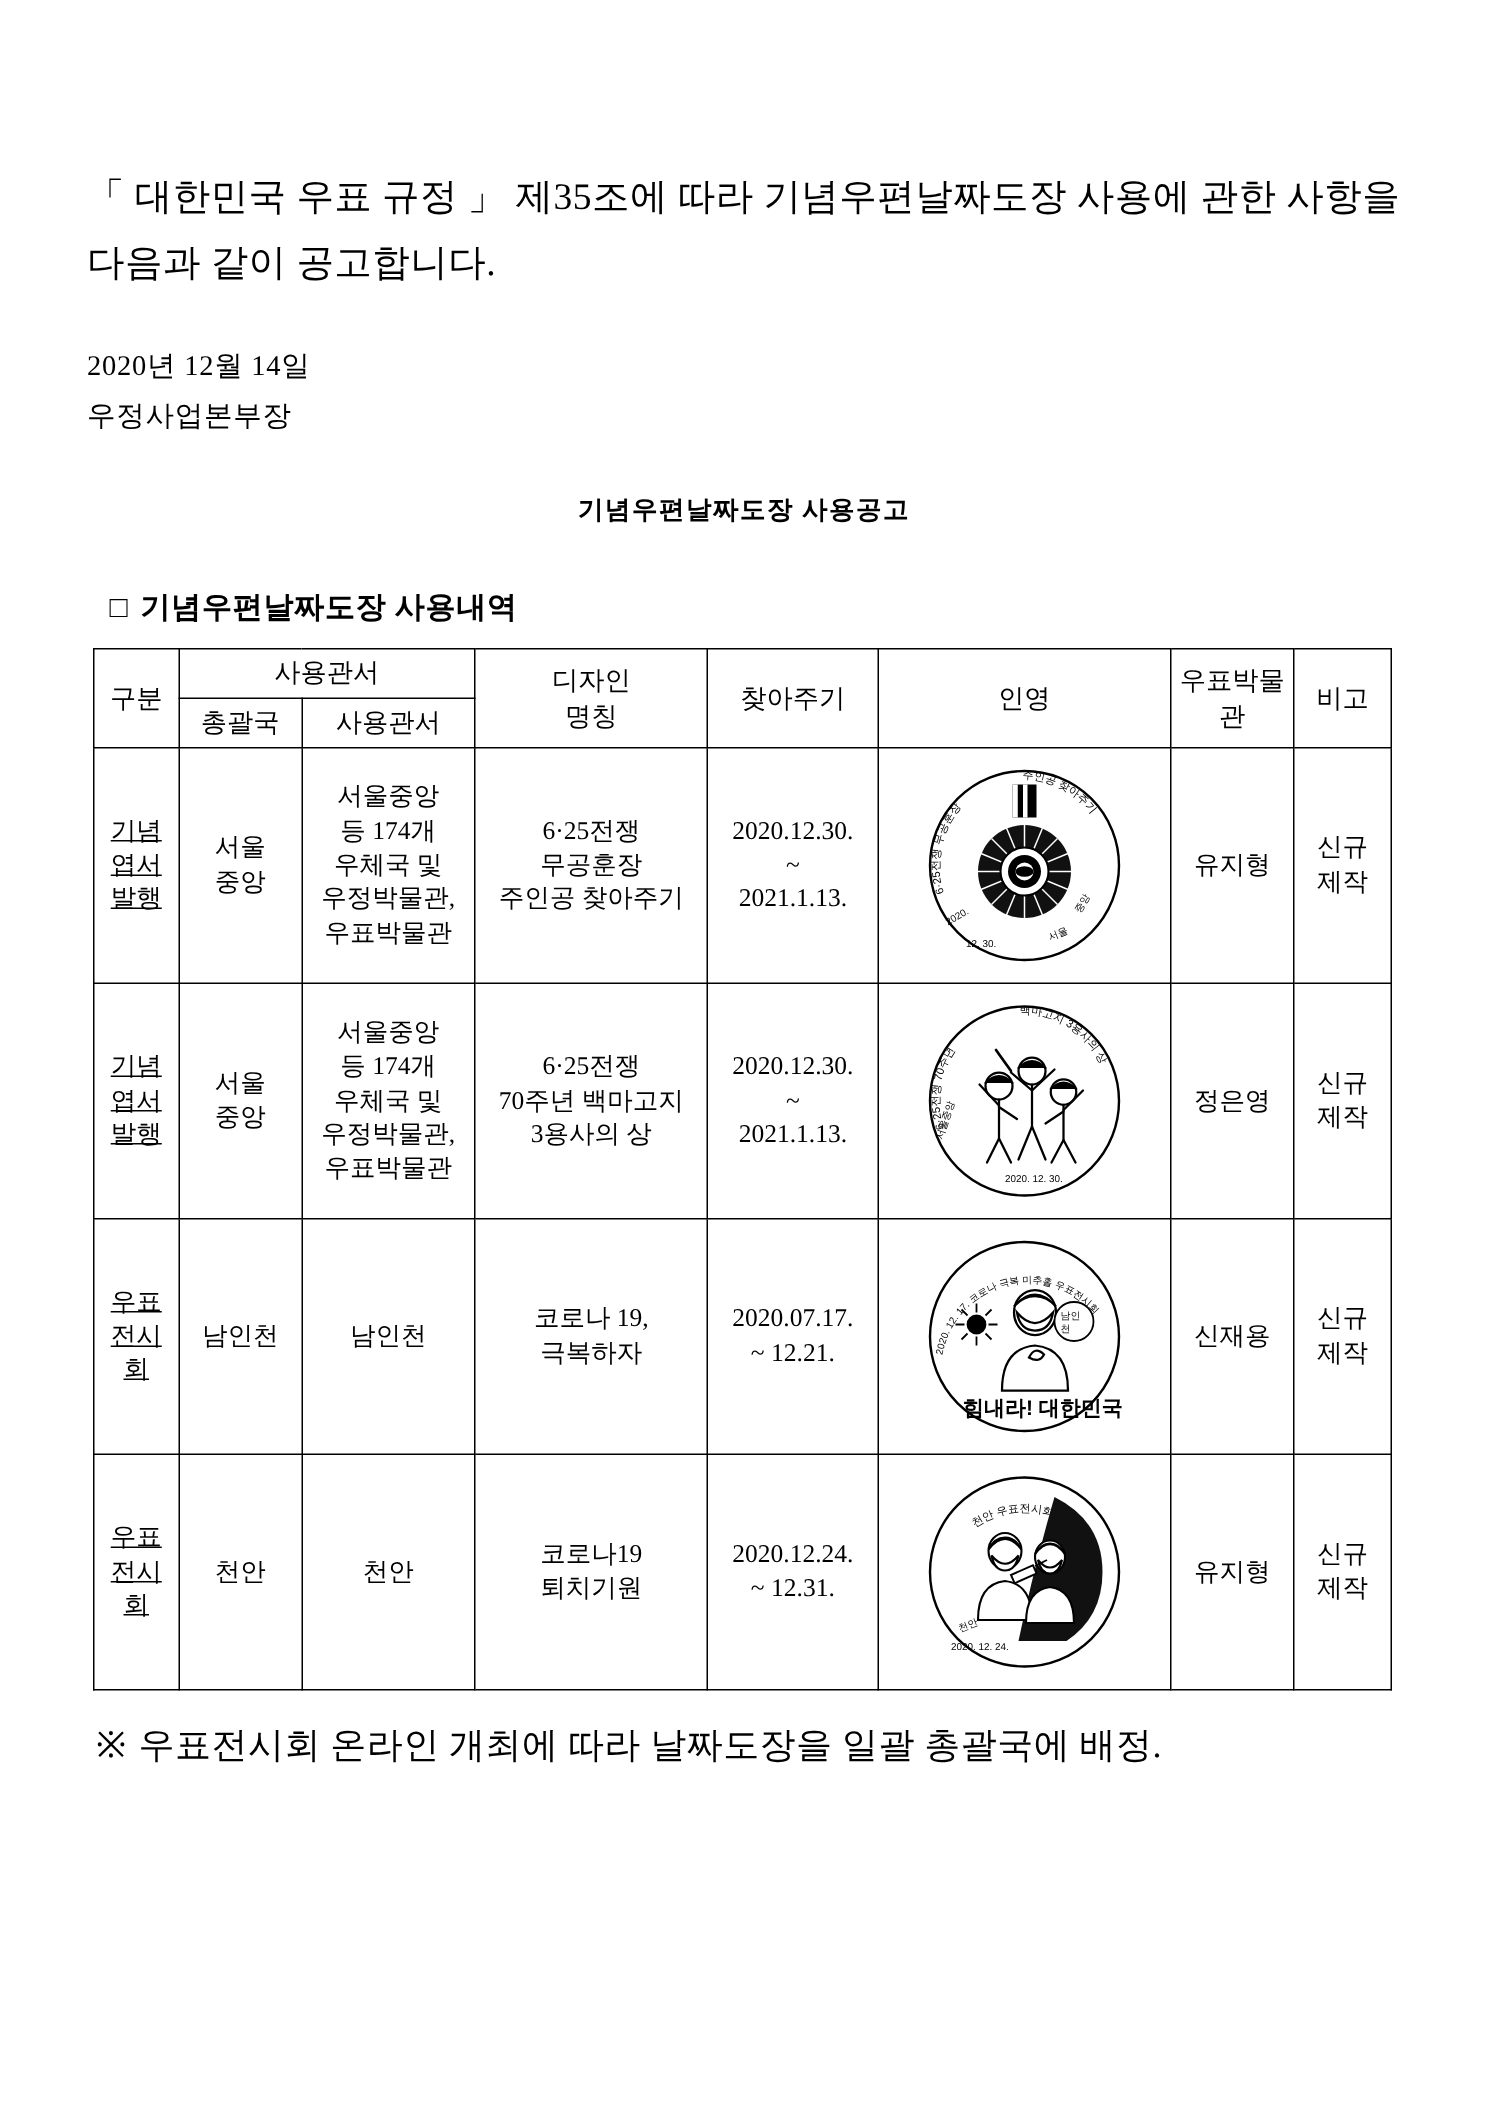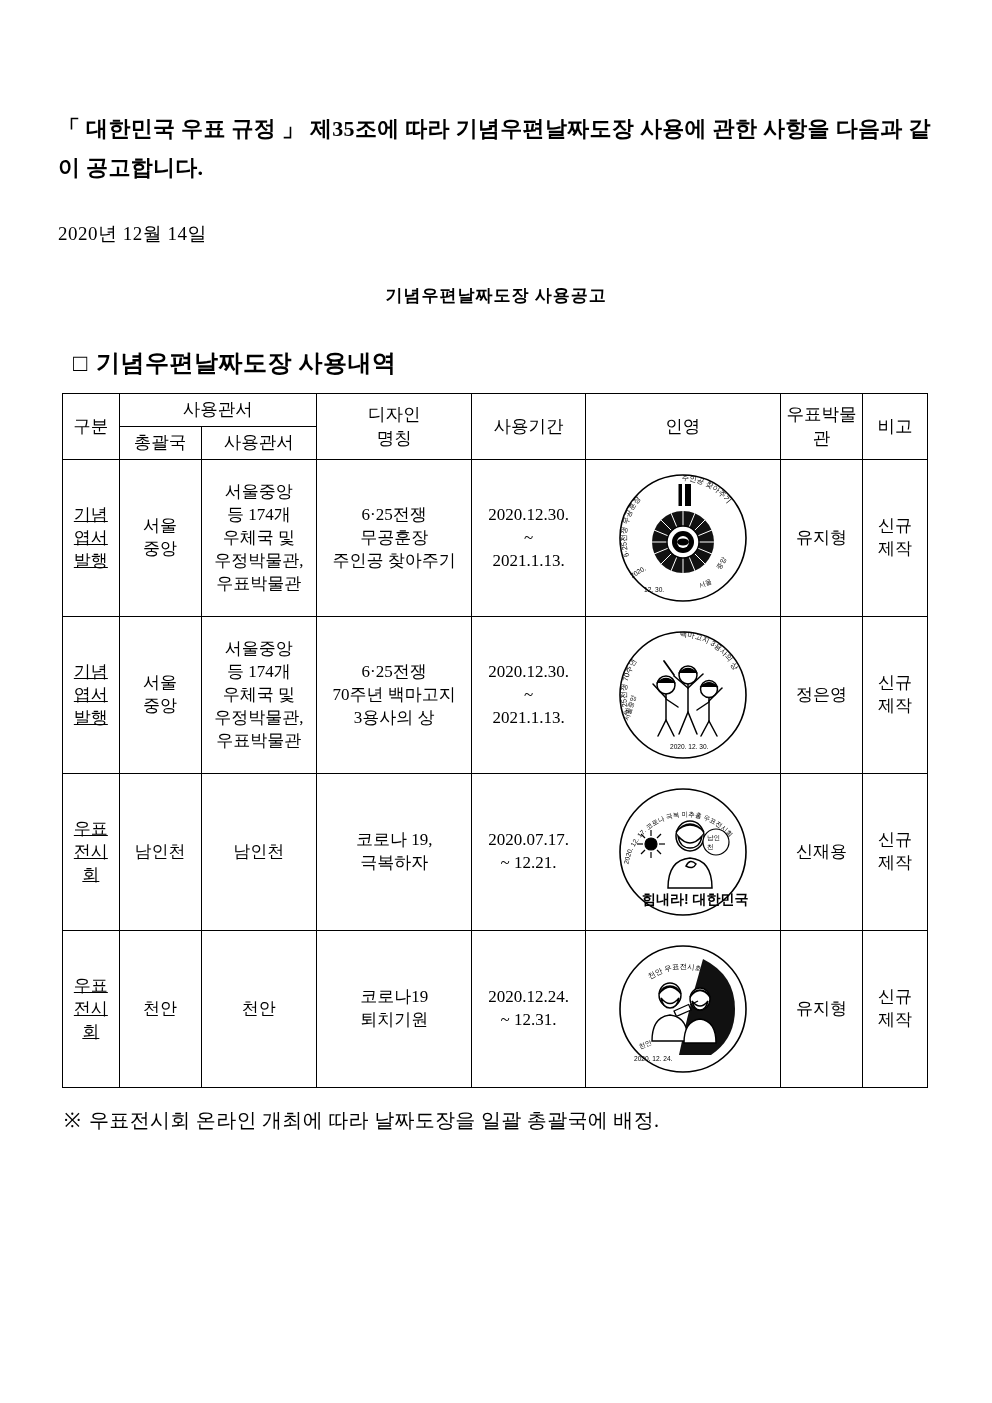--- a/index.html
+++ b/index.html
@@ -21,44 +21,43 @@
     height: 1403px;
     box-sizing: border-box;
     padding: 110px 58px 0 58px;
   }
   .notice-number {
     font-size: 19px;
     letter-spacing: 0.5px;
     margin: 0 0 28px 0;
   }
   .intro {
-    font-size: 22px;
+    font-size: 25px;
     line-height: 1.75;
     letter-spacing: 0.3px;
     margin: 0 0 30px 0;
     width: 880px;
-    font-weight: bold;
   }
   .signature {
     text-align: left;
     font-size: 19px;
     line-height: 1.75;
     letter-spacing: 0.5px;
     padding-right: 56px;
     margin-bottom: 34px;
   }
   .doc-title {
     text-align: center;
     font-size: 17px;
     font-weight: bold;
     letter-spacing: 1px;
     margin: 0 0 40px 0;
   }
   .section-title {
-    font-size: 24px;
+    font-size: 20px;
     font-weight: bold;
     letter-spacing: 0.5px;
     margin: 0 0 14px 2px;
     padding-left: 13px;
   }
   .section-title .box-mark {
     display: inline-block;
     margin-right: 8px;
   }
   table.stamp-table {
@@ -97,21 +96,21 @@
     padding: 0;
   }
   .seal-wrap {
     width: 100%;
     height: 152px;
     display: flex;
     align-items: center;
     justify-content: center;
   }
   .footnote {
-    font-size: 20px;
+    font-size: 24px;
     letter-spacing: 0.3px;
     margin: 18px 0 0 6px;
   }
   .footnote .mark { margin-right: 8px; }
 
   
   svg.seal { display: block; }
   .seal-text { font-family: "Liberation Sans", sans-serif; font-size: 7.4px; }
   .seal-text-sm { font-family: "Liberation Sans", sans-serif; font-size: 6.6px; }
   .seal-bold { font-family: "Liberation Sans", sans-serif; font-weight: bold; }
@@ -119,20 +118,21 @@
 </head>
 <body>
 
 <div class="page">
 
 
   <div class="intro">「 대한민국 우표 규정 」 제35조에 따라 기념우편날짜도장 사용에 관한 사항을 다음과 같이 공고합니다.</div>
 
   <div class="signature">
     <div>2020년 12월 14일</div>
+    <div>우정사업본부장</div>
   </div>
 
   <div class="doc-title">기념우편날짜도장 사용공고</div>
 
   <div class="section-title">
     <span class="box-mark">□</span><span>기념우편날짜도장 사용내역</span>
   </div>
 
   <table class="stamp-table">
     <colgroup>
@@ -146,21 +146,21 @@
         <col class="col-note">
     </colgroup>
     <thead>
       <tr>
         <td rowspan="2">구분</td>
         <td colspan="2">사용관서</td>
         <td rowspan="2">
           <div>디자인</div>
           <div>명칭</div>
         </td>
-        <td rowspan="2">사용기간</td>
+        <td rowspan="2">찾아주기</td>
         <td rowspan="2">인영</td>
         <td rowspan="2">우표박물관</td>
         <td rowspan="2">비고</td>
       </tr>
       <tr>
         <td>총괄국</td>
         <td>사용관서</td>
       </tr>
     </thead>
     <tbody>

